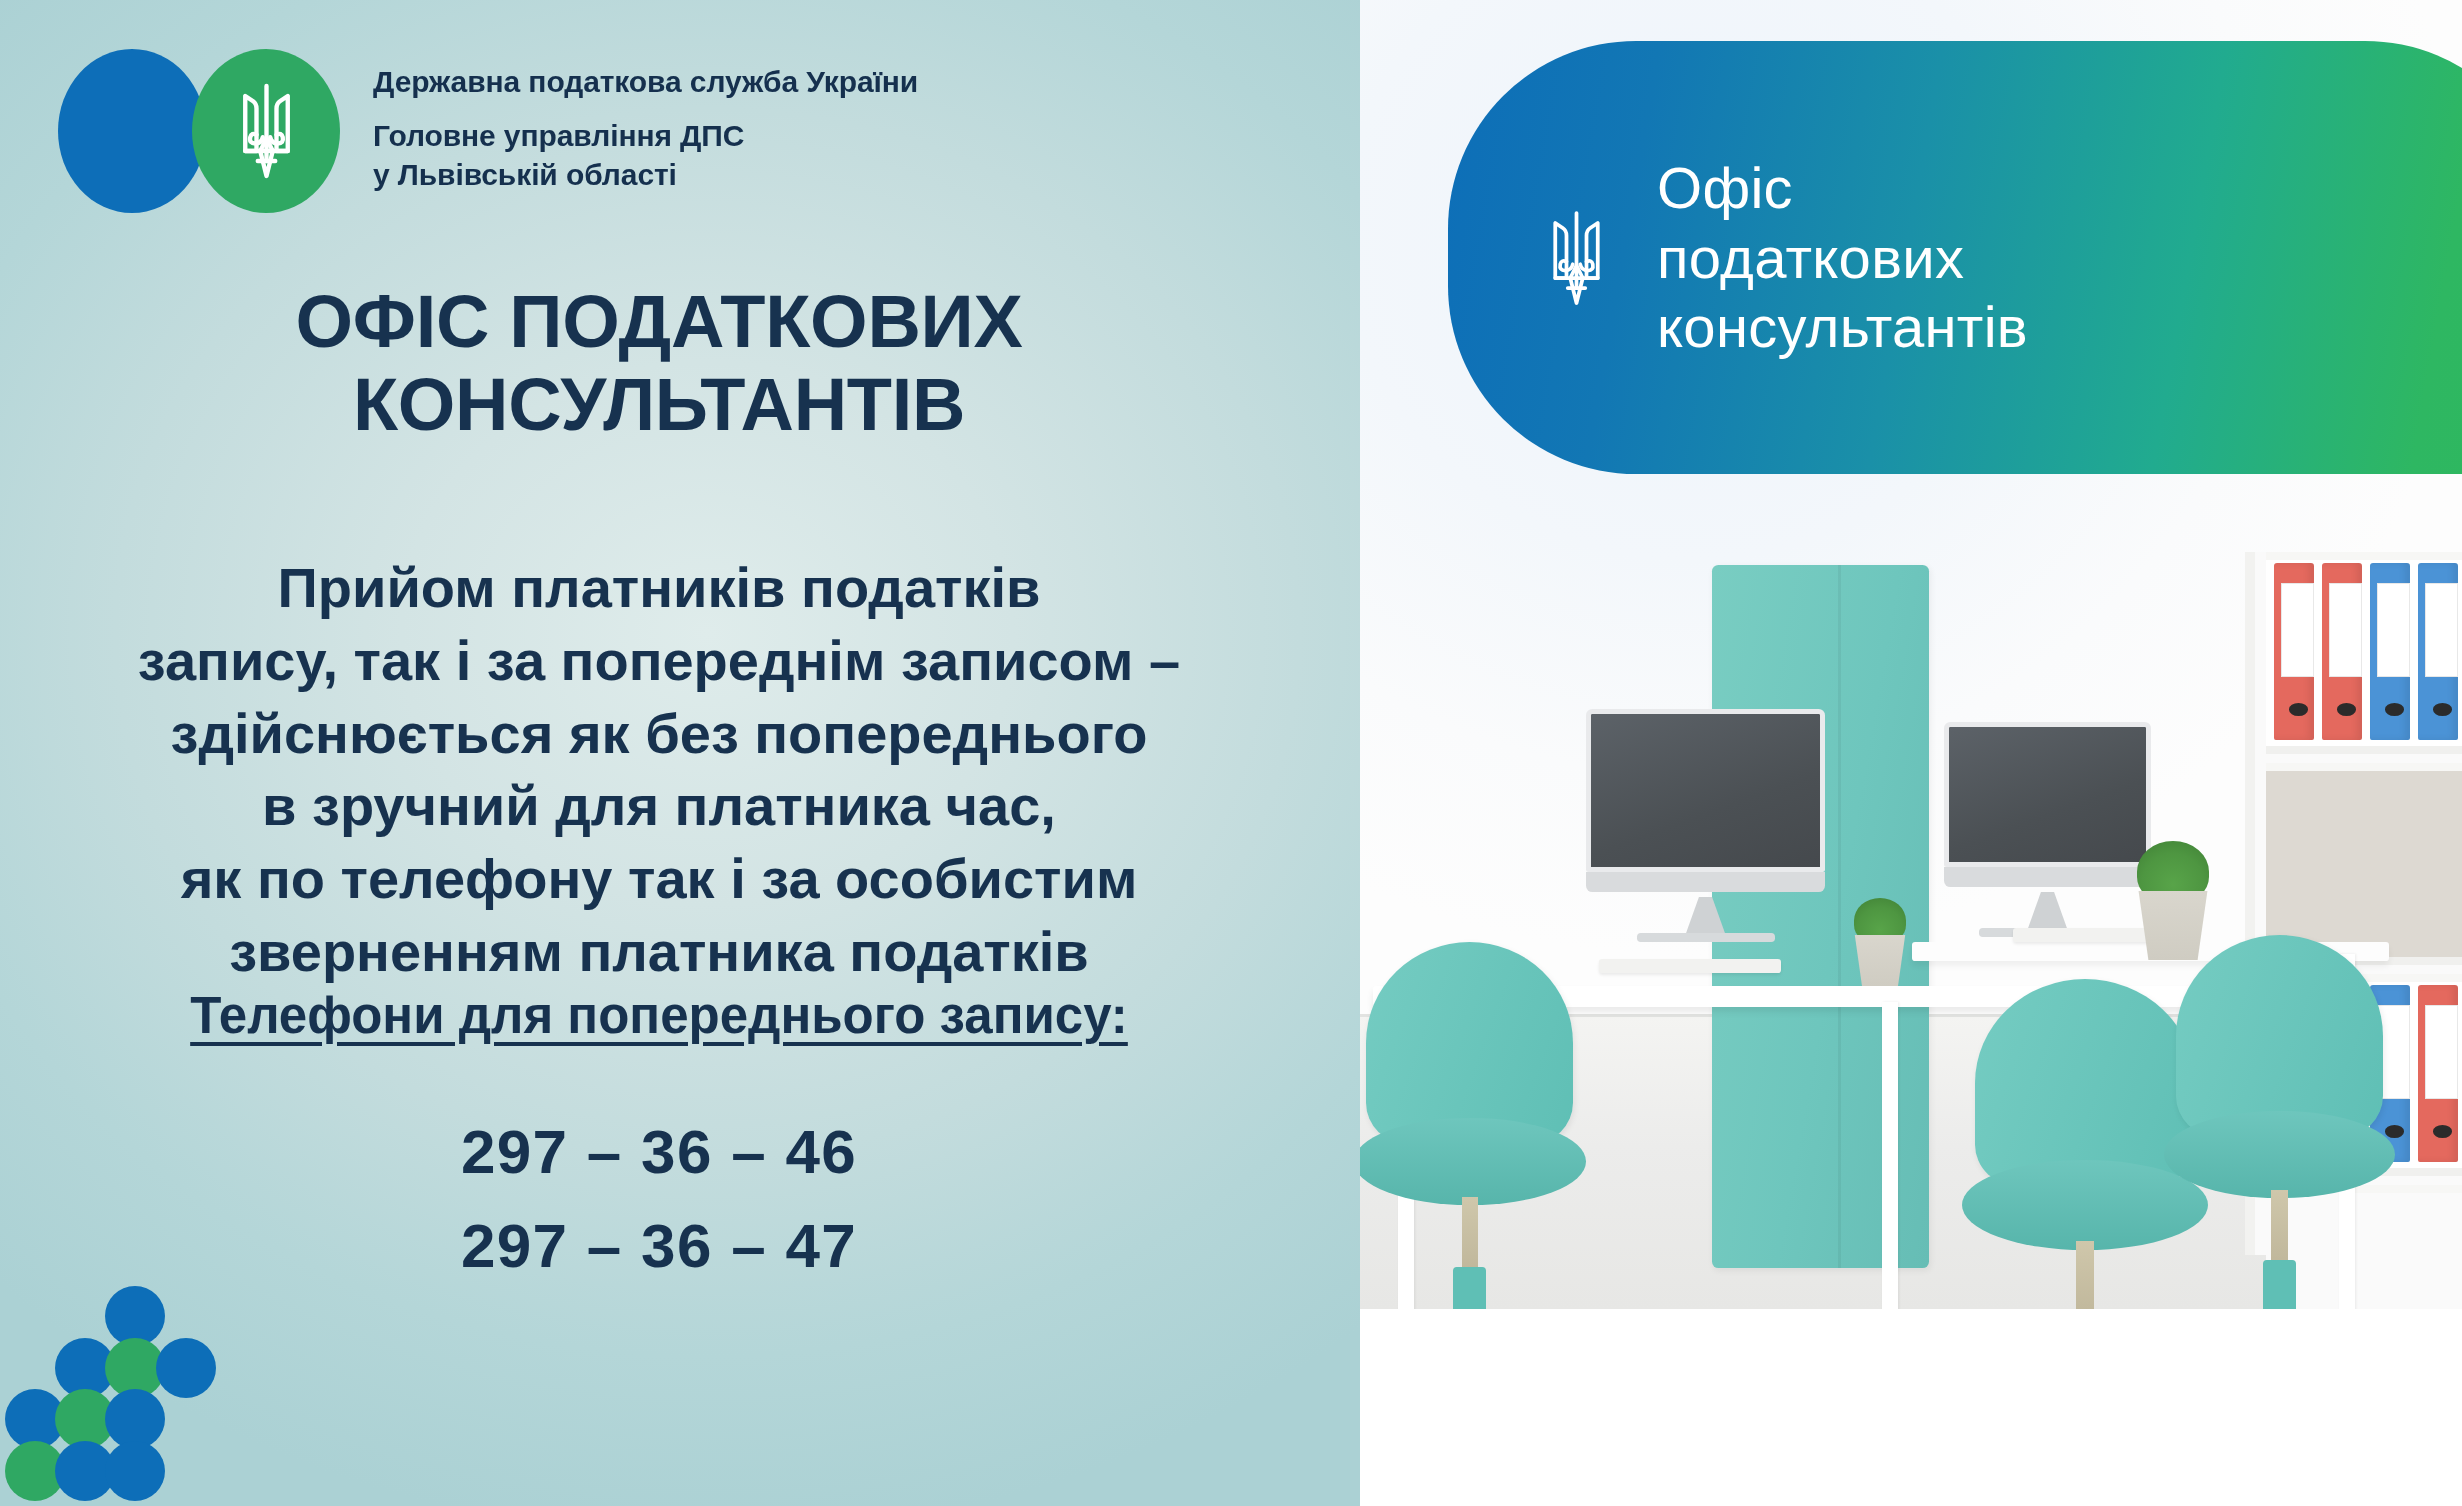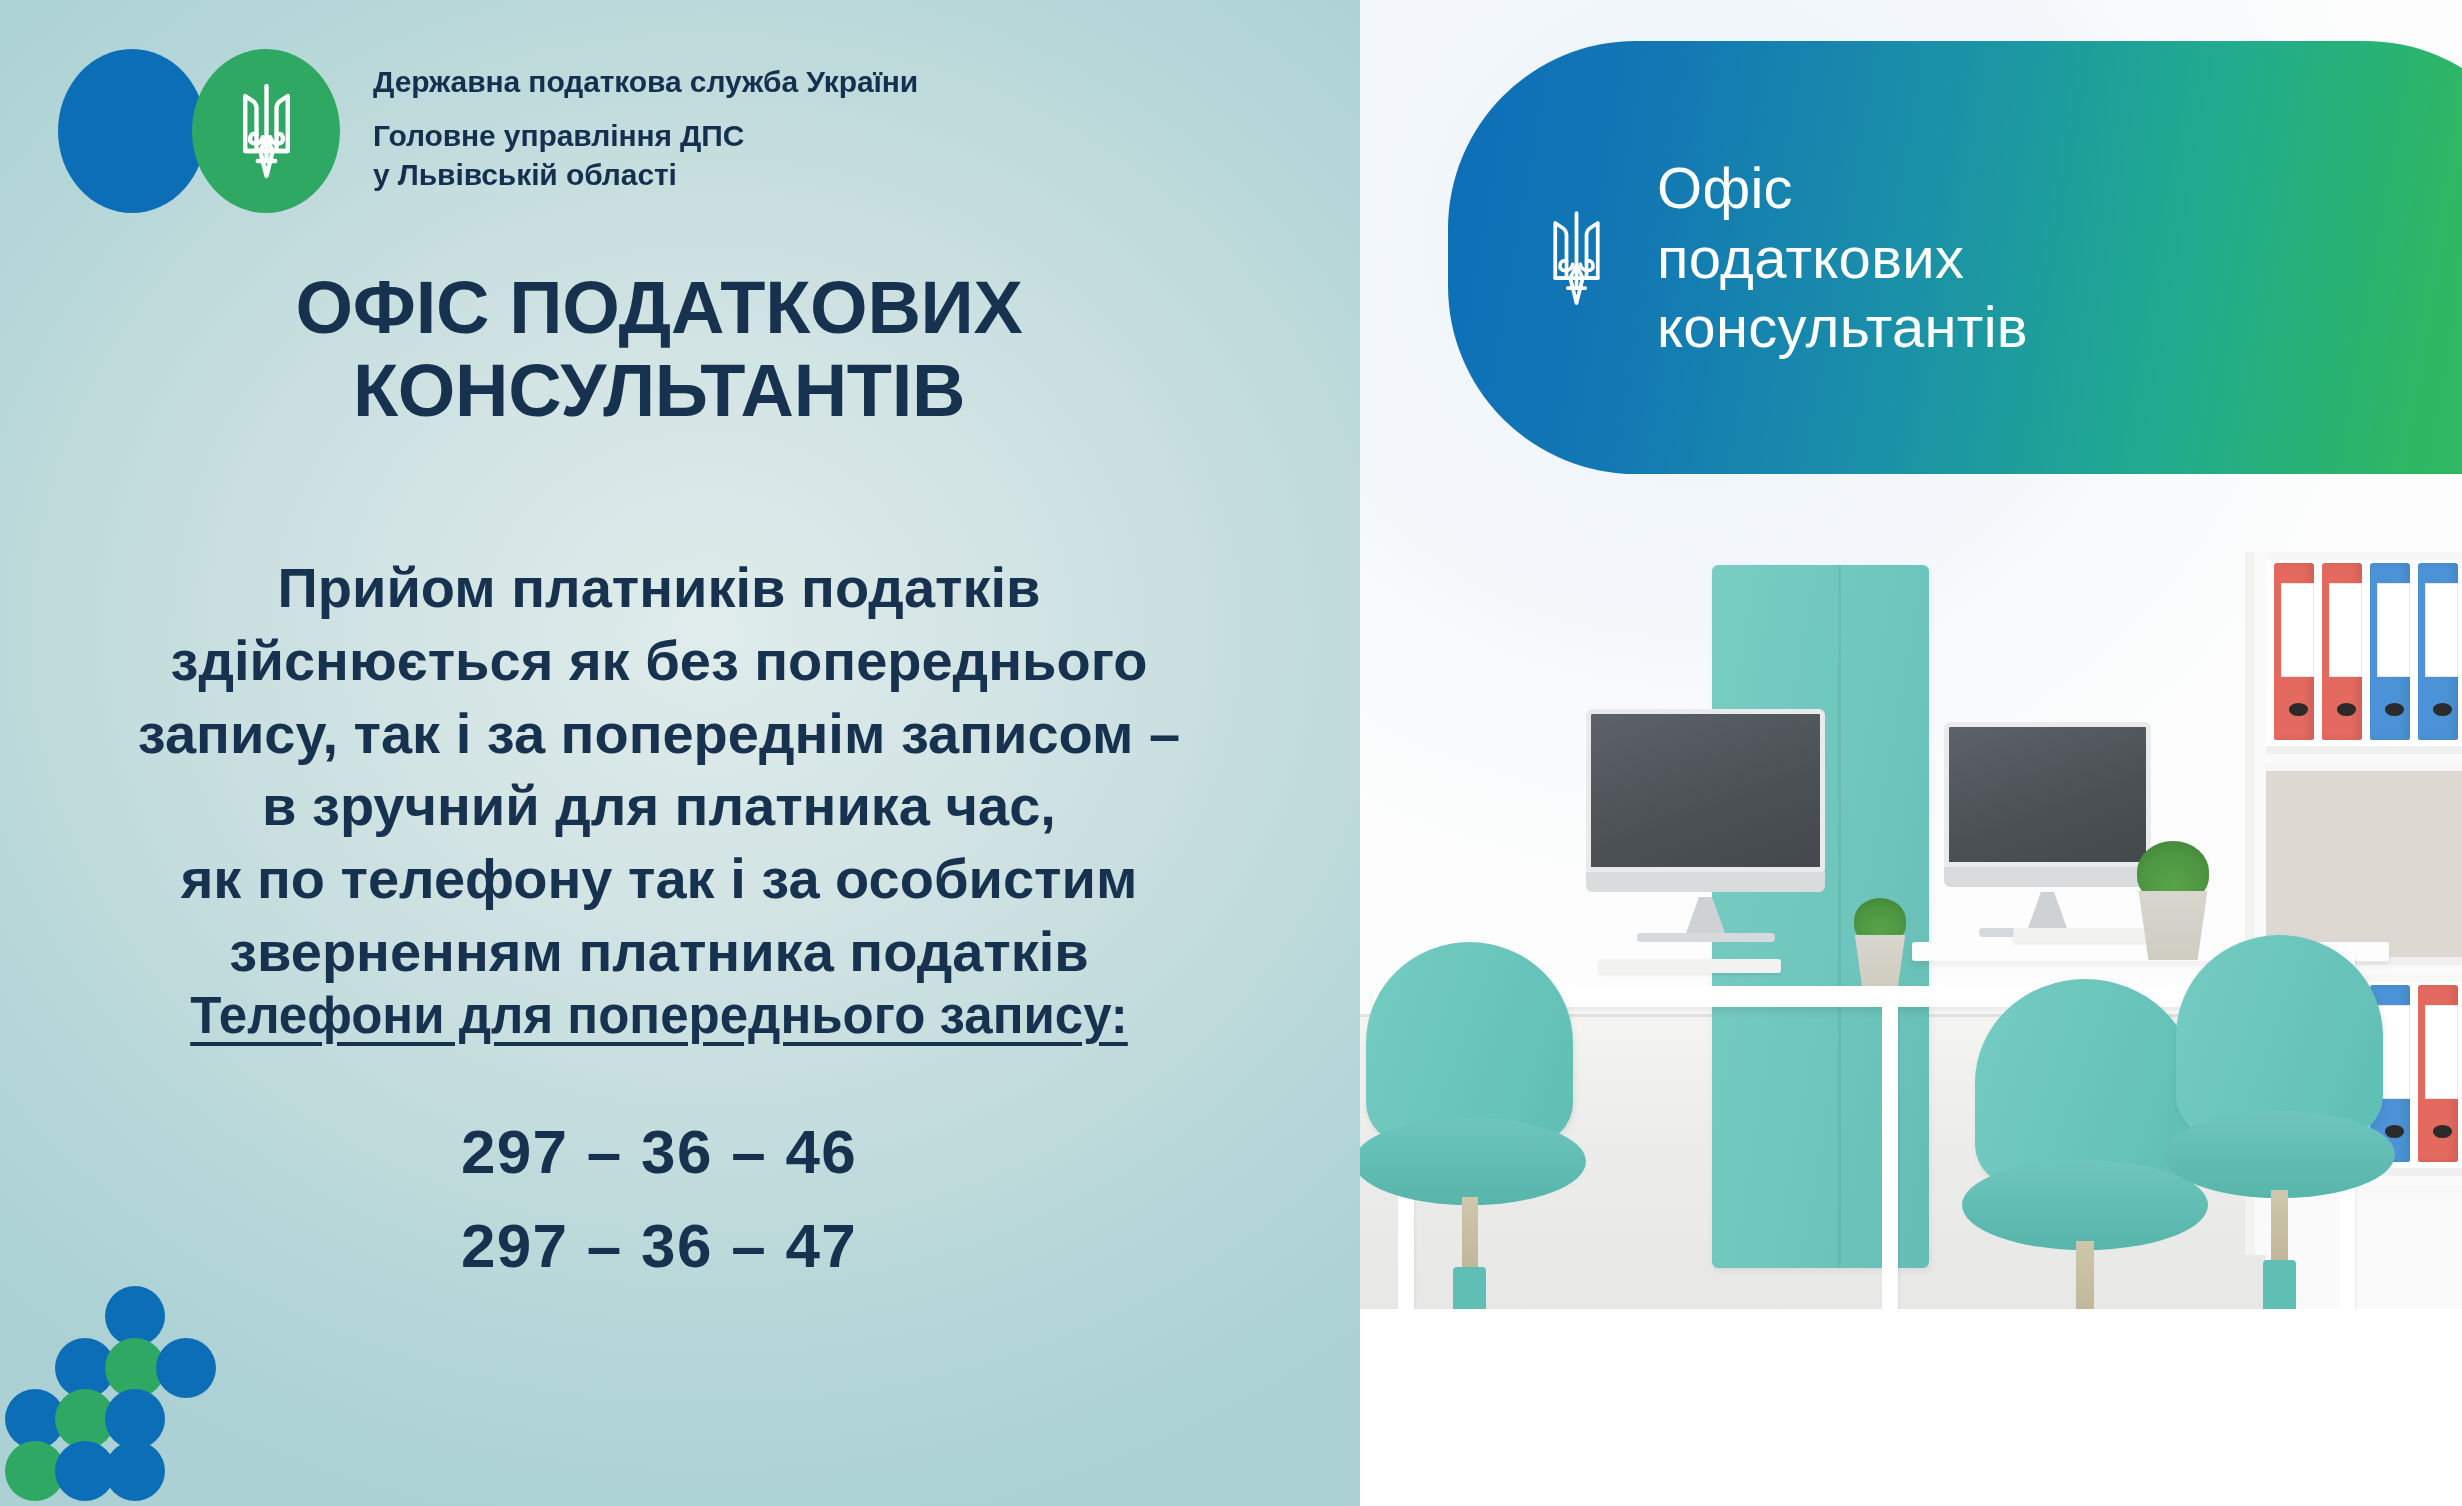--- a/index.html
+++ b/index.html
@@ -35,21 +35,21 @@
 
   .org-text{
     margin-left:33px; padding-top:12.6px;
     color:#15304e; font-weight:bold; line-height:1.30;
   }
   .org-line1{ font-size:30px; letter-spacing:-0.1px; margin-bottom:15px; white-space:nowrap;}
   .org-line2{ font-size:30px; letter-spacing:-0.1px; white-space:nowrap;}
   .org-line3{ font-size:30px; letter-spacing:-0.1px; white-space:nowrap;}
 
   .headline{
-    position:absolute; left:0; top:267px; width:1318px;
+    position:absolute; left:0; top:281px; width:1318px;
     text-align:center; color:#17324f; font-weight:bold;
     font-size:74px; line-height:1.12; letter-spacing:-0.3px;
   }
 
   .body-copy{
     position:absolute; left:0; top:552px; width:1318px;
     text-align:center; color:#17324f; font-weight:bold;
     font-size:56px; line-height:1.30;
   }
   .body-copy div{ white-space:nowrap; }
@@ -261,22 +261,22 @@
       </div>
     </div>
 
     <div class="headline">
       <div>ОФІС ПОДАТКОВИХ</div>
       <div>КОНСУЛЬТАНТІВ</div>
     </div>
 
     <div class="body-copy">
       <div>Прийом платників податків</div>
+      <div>запису, так і за попереднім записом –</div>
       <div>здійснюється як без попереднього</div>
-      <div>запису, так і за попереднім записом –</div>
       <div>в зручний для платника час,</div>
       <div>як по телефону так і за особистим</div>
       <div>зверненням платника податків</div>
     </div>
 
     <div class="phones-head">Телефони для попереднього запису:</div>
 
     <div class="phones-list">
       <div>297 – 36 – 46</div>
       <div>297 – 36 – 47</div>

